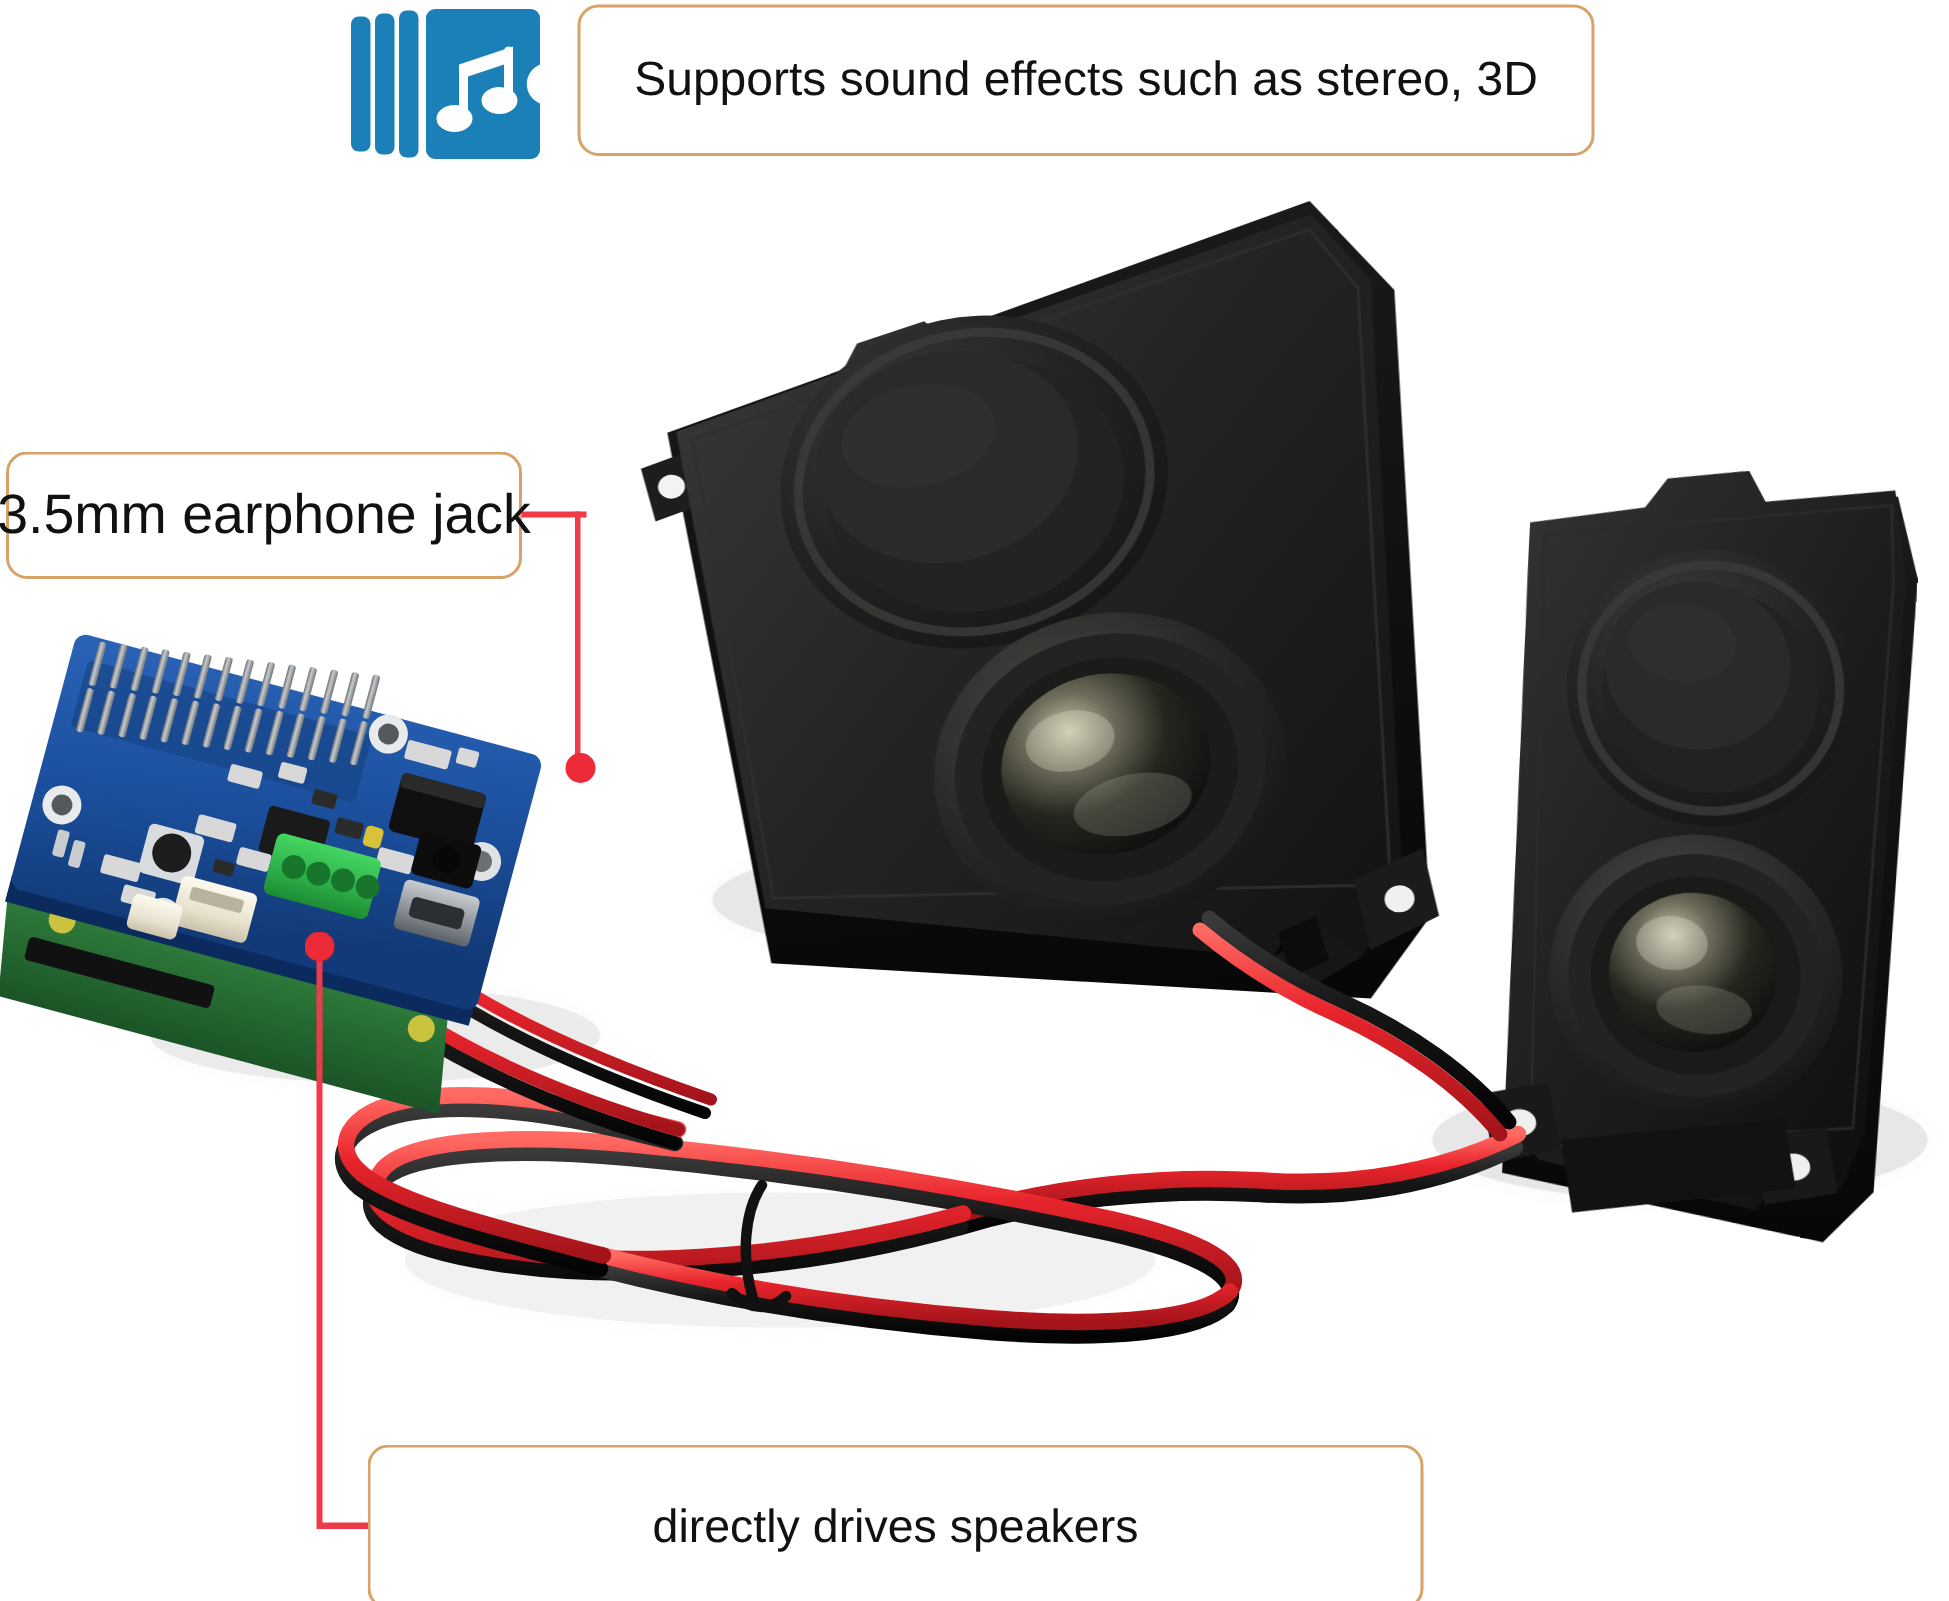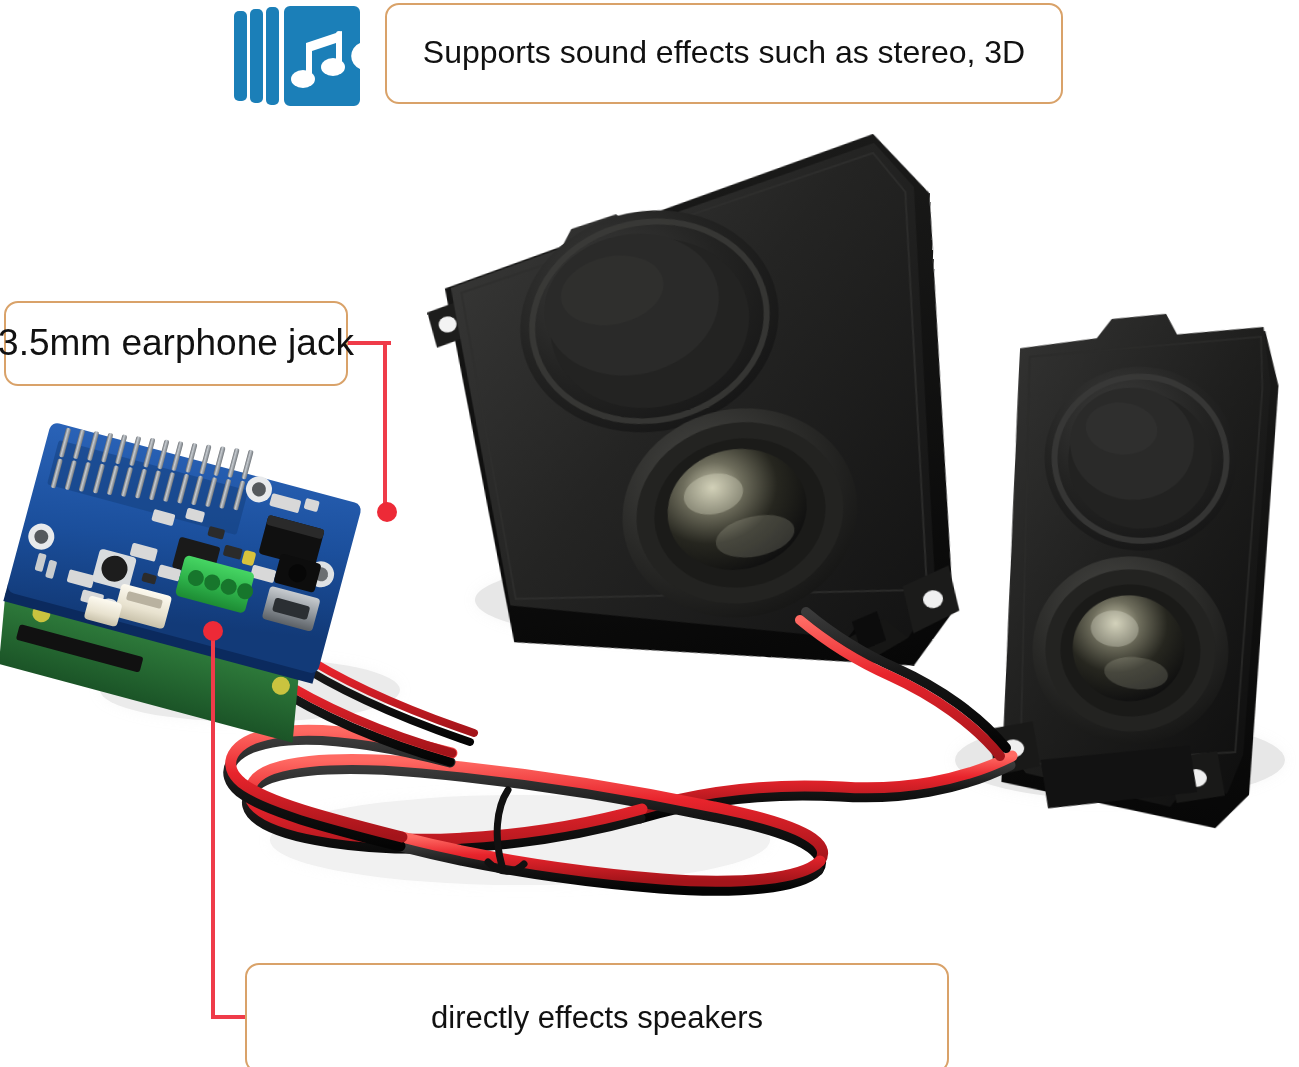--- a/index.html
+++ b/index.html
@@ -470,16 +470,16 @@
 
   <div class="callout" id="callout-stereo">
     <span class="line line-1">Supports sound effects such as stereo, 3D</span>
   </div>
 
   <div class="callout" id="callout-earphone">
     <span class="line">3.5mm earphone jack</span>
   </div>
 
   <div class="callout" id="callout-speaker-iface">
-    <span class="line">directly effects speakers</span>
+    <span class="line">directly drives speakers</span>
   </div>
 
 </div>
 
 </body></html>

